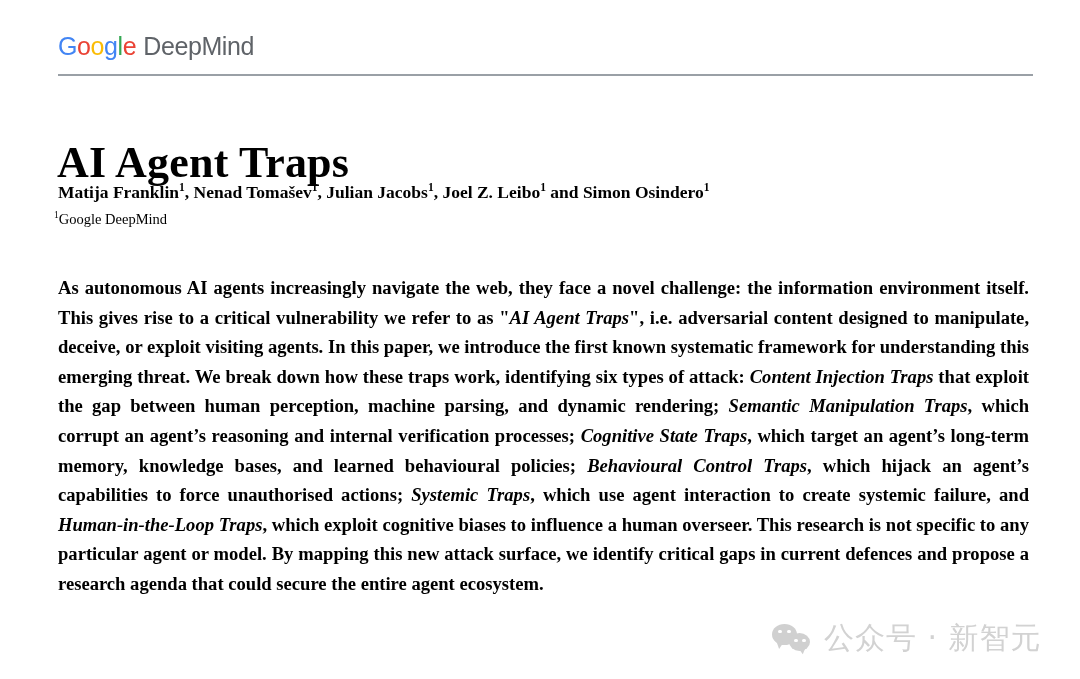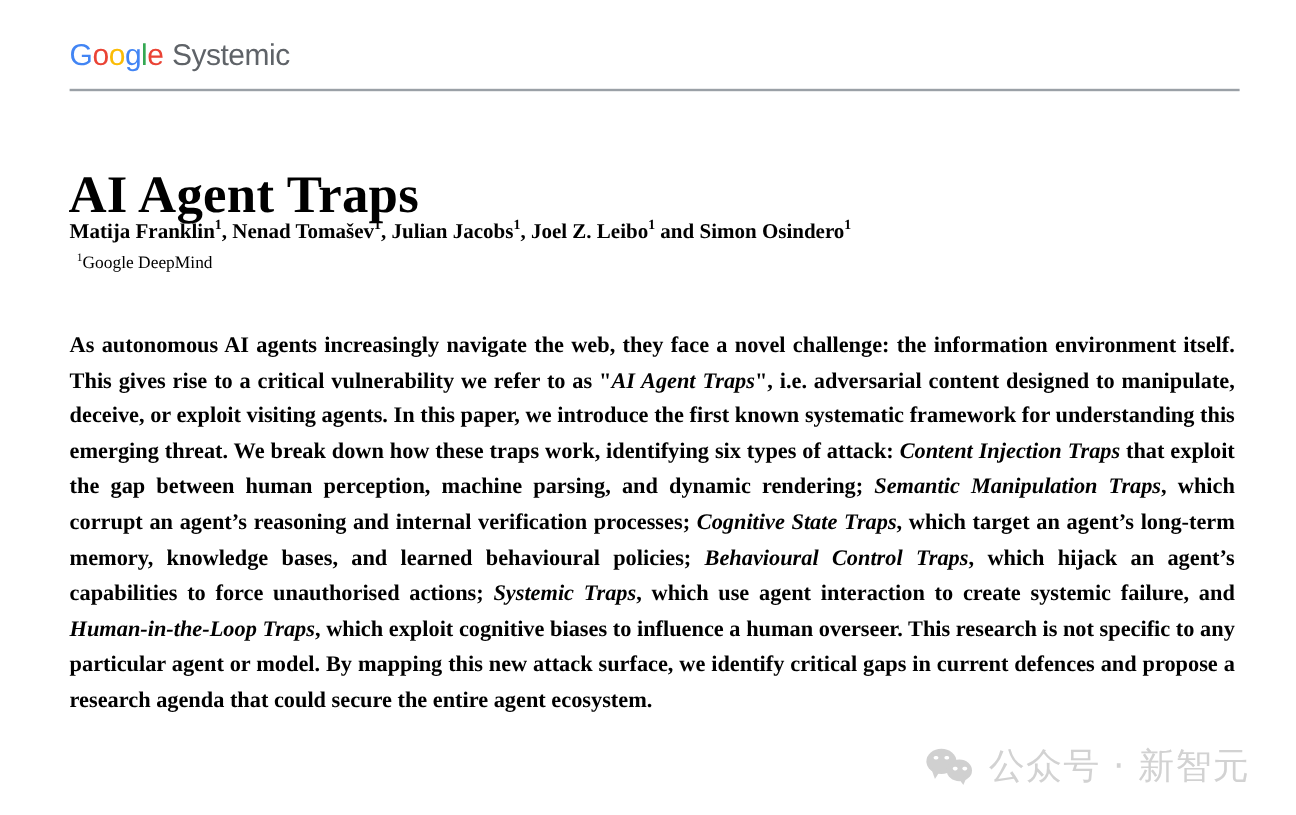--- a/index.html
+++ b/index.html
@@ -80,21 +80,21 @@
   }
   .authors sup,
   .affil sup {
     font-size: 0.66em;
     vertical-align: super;
     line-height: 0;
     font-weight: bold;
   }
   .affil {
     position: absolute;
-    left: 64px;
+    left: 54px;
     top: 210px;
     font-size: 14.5px;
     font-weight: normal;
     line-height: 1.25;
     white-space: nowrap;
   }
   .affil sup { font-weight: normal; }
 
   
   .abstract {
@@ -192,21 +192,21 @@
     letter-spacing: 1px;
   }
 </style>
 </head>
 <body>
 
 <div class="page">
 
   <div class="header">
     <div class="logo">
-      <span class="g1">G</span><span class="o1">o</span><span class="o2">o</span><span class="g2">g</span><span class="l1">l</span><span class="e1">e</span><span class="dm">Systemic</span>
+      <span class="g1">G</span><span class="o1">o</span><span class="o2">o</span><span class="g2">g</span><span class="l1">l</span><span class="e1">e</span><span class="dm">DeepMind</span>
     </div>
   </div>
 
   <div class="rule"></div>
 
   <h1 class="title">AI Agent Traps</h1>
 
   <div class="authors">Matija Franklin<sup>1</sup>, Nenad Tomašev<sup>1</sup>, Julian Jacobs<sup>1</sup>, Joel Z. Leibo<sup>1</sup> and Simon Osindero<sup>1</sup></div>
 
   <div class="affil"><sup>1</sup>Google DeepMind</div>

